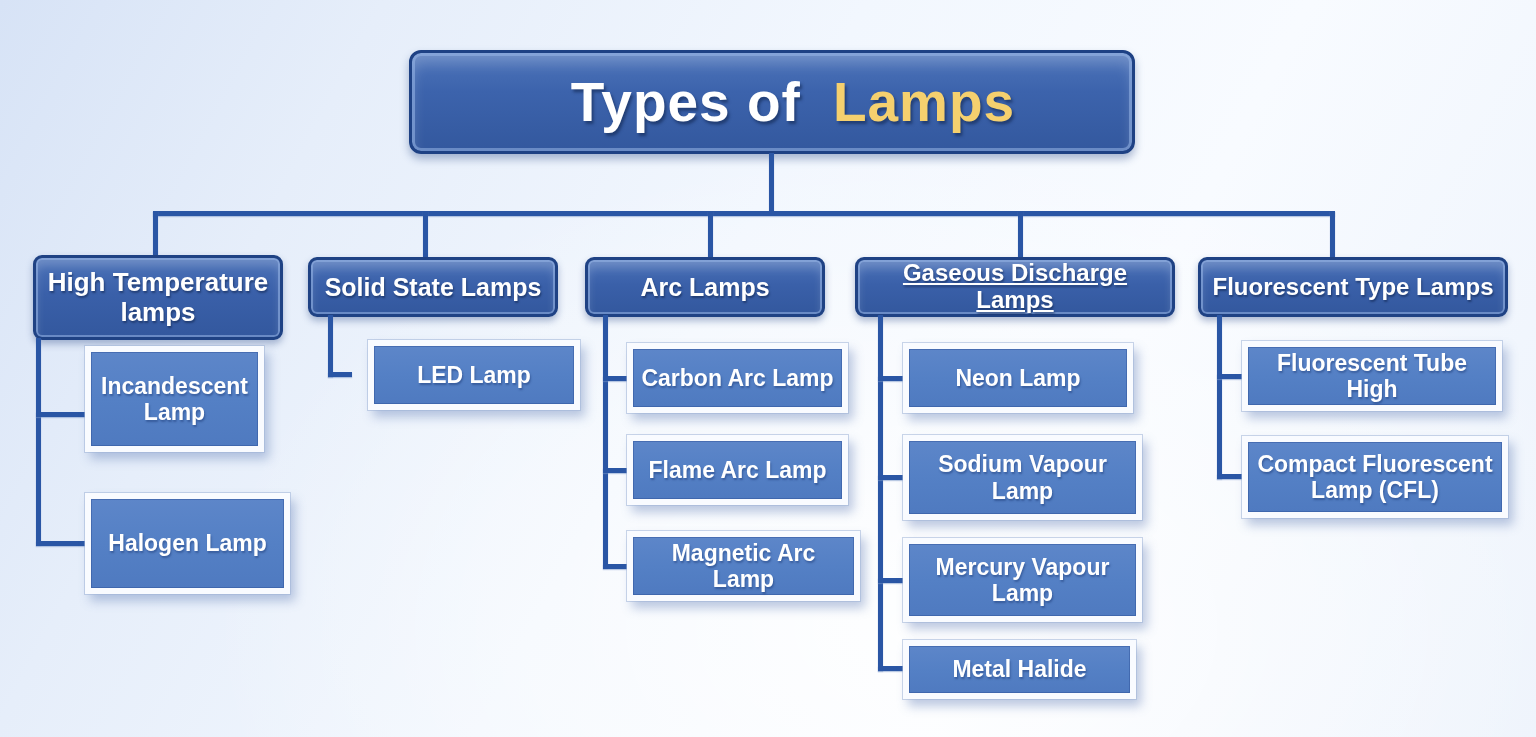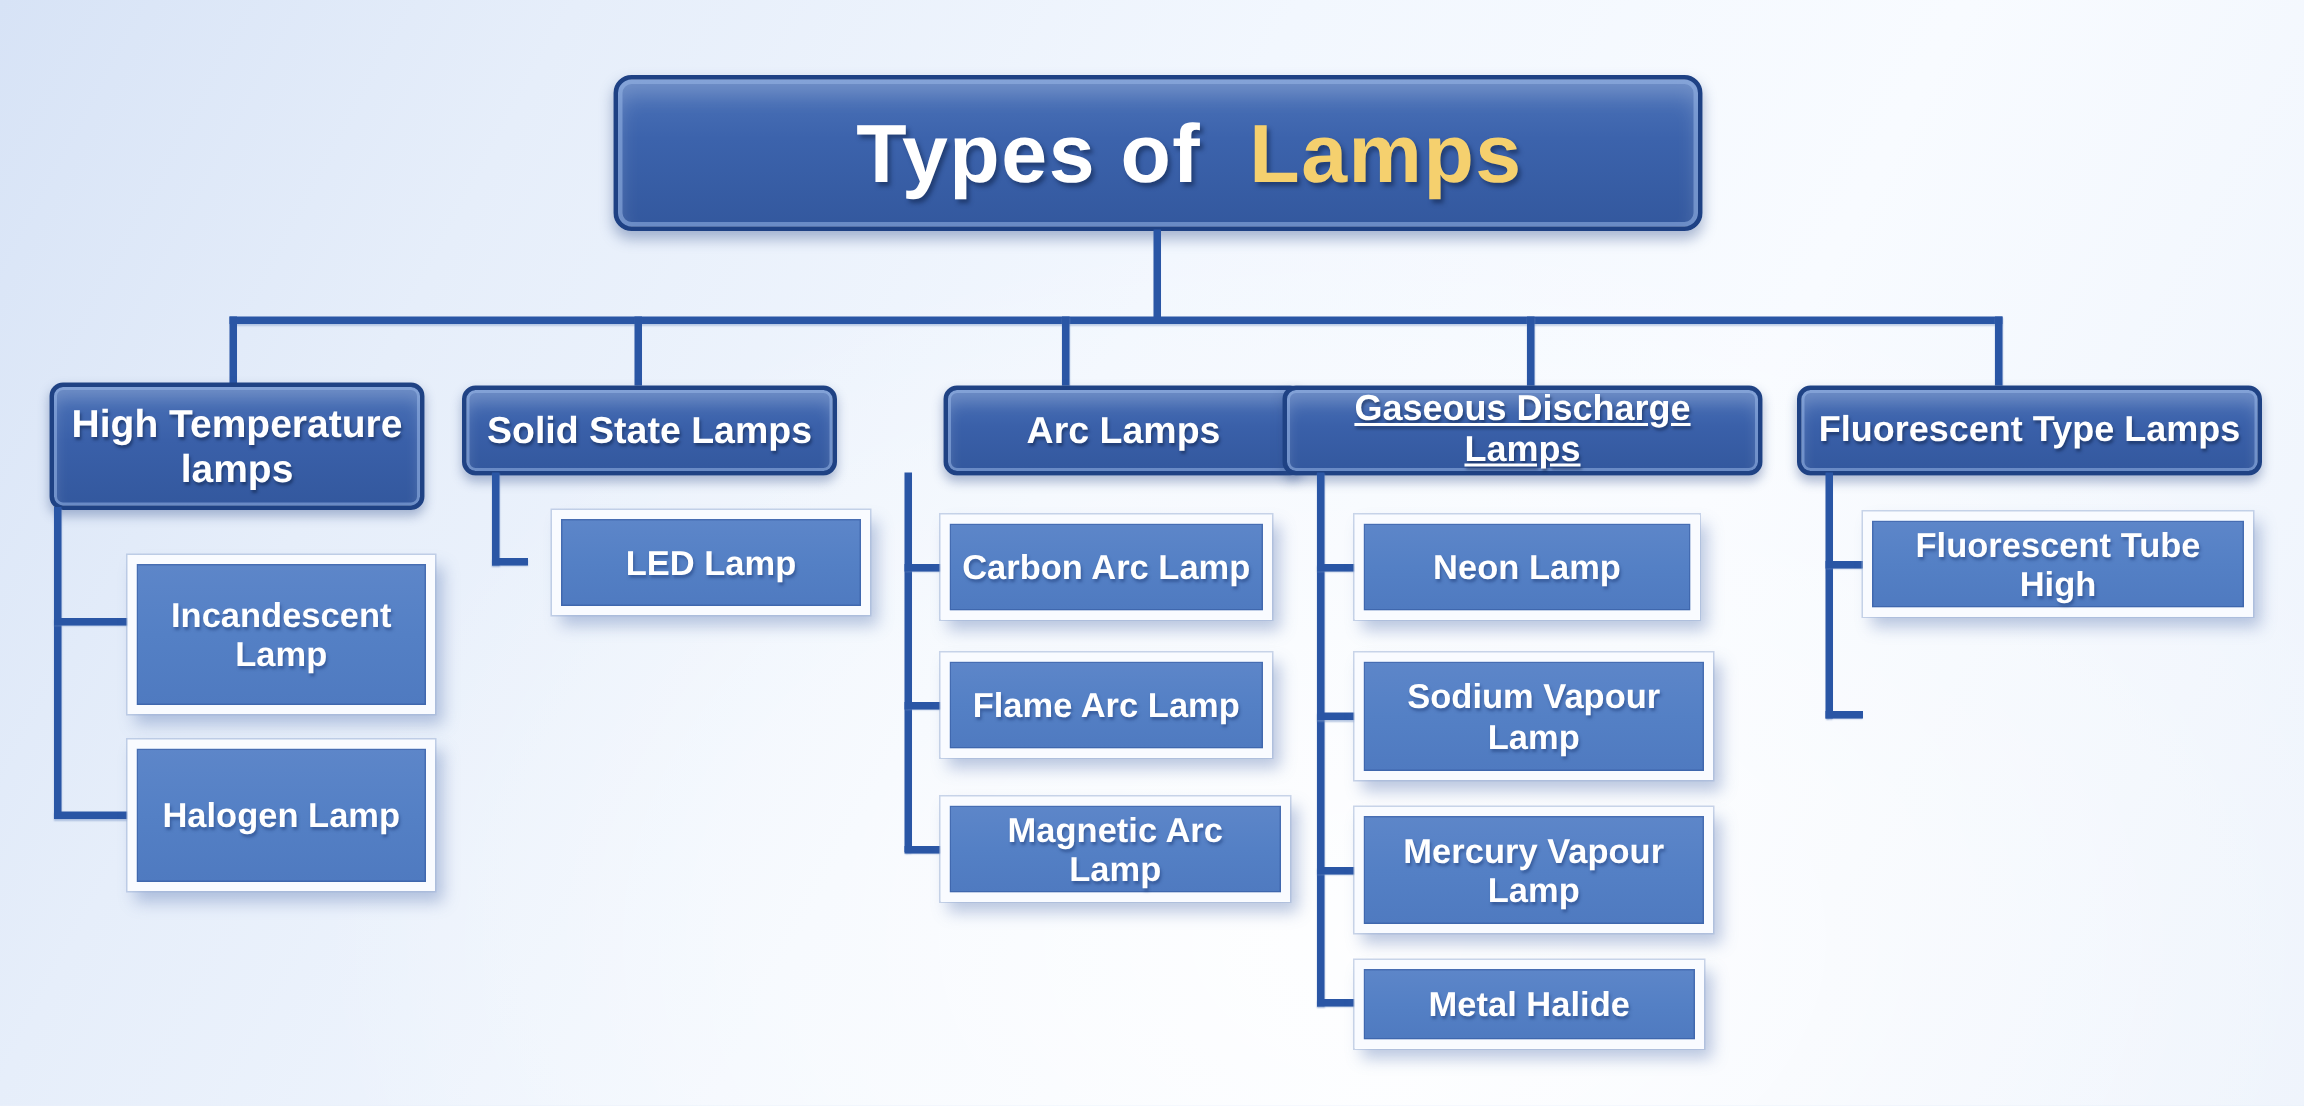--- a/index.html
+++ b/index.html
@@ -78,28 +78,28 @@
   <div class="line" style="left:769px;top:153px;width:5px;height:60px;"></div>
   <div class="line" style="left:153px;top:211px;width:1182px;height:5px;"></div>
   <div class="line" style="left:153px;top:211px;width:5px;height:46px;"></div>
   <div class="line" style="left:423px;top:211px;width:5px;height:46px;"></div>
   <div class="line" style="left:708px;top:211px;width:5px;height:46px;"></div>
   <div class="line" style="left:1018px;top:211px;width:5px;height:46px;"></div>
   <div class="line" style="left:1330px;top:211px;width:5px;height:46px;"></div>
 
   <div class="hdr" style="left:33px;top:255px;width:250px;height:85px;font-size:26px;">High Temperature lamps</div>
   <div class="hdr" style="left:308px;top:257px;width:250px;height:60px;">Solid State Lamps</div>
-  <div class="hdr" style="left:585px;top:257px;width:240px;height:60px;margin-left:44px;">Arc Lamps</div>
+  <div class="hdr" style="left:585px;top:257px;width:240px;height:60px;">Arc Lamps</div>
   <div class="hdr" style="left:855px;top:257px;width:320px;height:60px;font-size:24px;text-decoration:underline;">Gaseous Discharge Lamps</div>
   <div class="hdr" style="left:1198px;top:257px;width:310px;height:60px;font-size:24px;">Fluorescent Type Lamps</div>
 
   <div class="line" style="left:36px;top:338px;width:5px;height:207px;"></div>
   <div class="line" style="left:36px;top:412px;width:49px;height:5px;"></div>
   <div class="line" style="left:36px;top:541px;width:49px;height:5px;"></div>
-  <div class="child" style="left:85px;top:370px;width:205px;height:106px;">Incandescent Lamp</div>
+  <div class="child" style="left:85px;top:346px;width:179px;height:106px;">Incandescent Lamp</div>
   <div class="child" style="left:85px;top:493px;width:205px;height:101px;">Halogen Lamp</div>
 
   <div class="line" style="left:328px;top:315px;width:5px;height:62px;"></div>
   <div class="line" style="left:328px;top:372px;width:24px;height:5px;"></div>
   <div class="child" style="left:352px;top:340px;width:212px;height:70px;margin-left:16px;">LED Lamp</div>
 
   <div class="line" style="left:603px;top:315px;width:5px;height:253px;"></div>
   <div class="line" style="left:603px;top:376px;width:24px;height:5px;"></div>
   <div class="line" style="left:603px;top:468px;width:24px;height:5px;"></div>
   <div class="line" style="left:603px;top:564px;width:24px;height:5px;"></div>
@@ -114,14 +114,15 @@
   <div class="line" style="left:878px;top:666px;width:25px;height:5px;"></div>
   <div class="child" style="left:903px;top:343px;width:230px;height:70px;">Neon Lamp</div>
   <div class="child" style="left:903px;top:435px;width:239px;height:85px;">Sodium Vapour Lamp</div>
   <div class="child" style="left:903px;top:538px;width:239px;height:84px;">Mercury Vapour Lamp</div>
   <div class="child" style="left:903px;top:640px;width:233px;height:59px;">Metal Halide</div>
 
   <div class="line" style="left:1217px;top:315px;width:5px;height:164px;"></div>
   <div class="line" style="left:1217px;top:374px;width:25px;height:5px;"></div>
   <div class="line" style="left:1217px;top:474px;width:25px;height:5px;"></div>
   <div class="child" style="left:1242px;top:341px;width:260px;height:70px;">Fluorescent Tube High</div>
+  <div class="child" style="left:1242px;top:436px;width:266px;height:82px;">Compact Fluorescent Lamp (CFL)</div>
 
 </div>
 
 </body></html>

